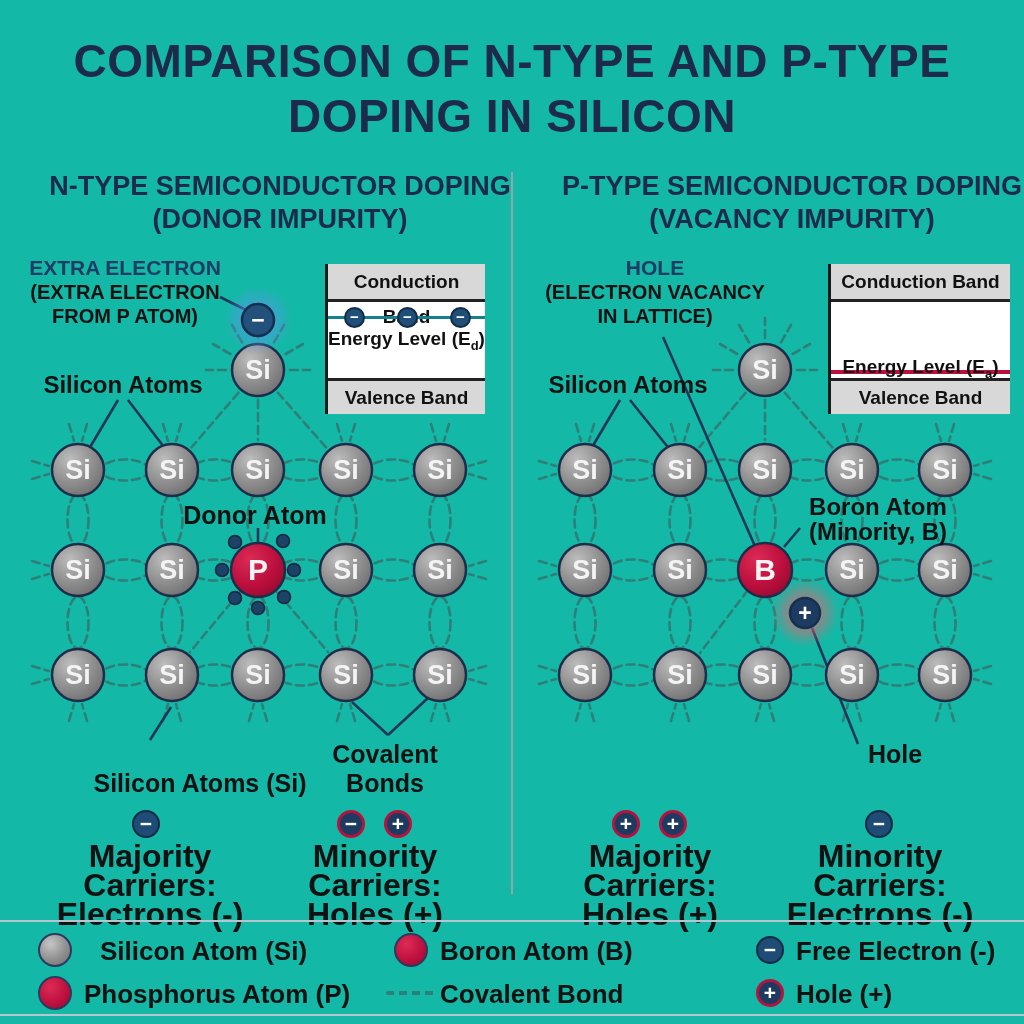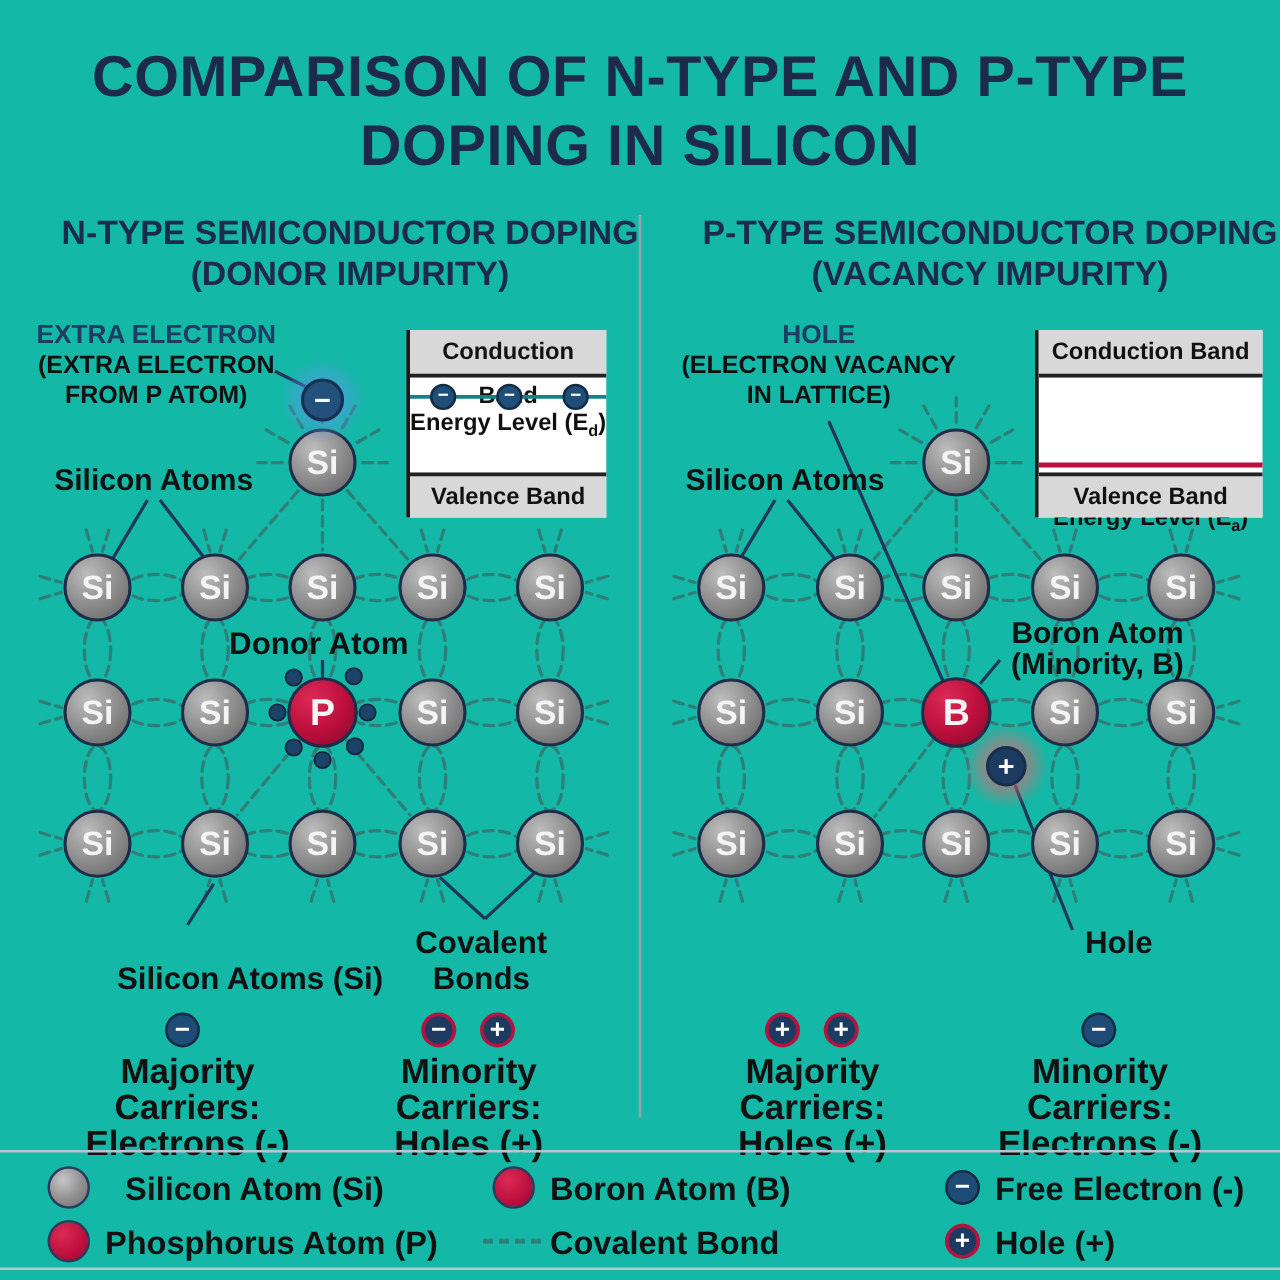--- a/index.html
+++ b/index.html
@@ -33,21 +33,21 @@
   .level-line.acceptor{bottom:4px;background:#bd0f3d;height:4px;}
   .energy-text{position:absolute;left:0;right:0;text-align:center;font-size:19px;color:#111;}
   .energy-text sub{font-size:13px;}
   .band-e{position:absolute;width:21px;height:21px;border-radius:50%;background:#1f4e78;border:2px solid #122c45;
           color:#fff;font-size:15px;line-height:16px;text-align:center;box-sizing:border-box;}
 
   
   .cc{position:absolute;width:28px;height:28px;border-radius:50%;background:#1e4c77;border:2px solid #122c45;
       color:#fff;font-size:21px;line-height:23px;text-align:center;box-sizing:border-box;}
   .cc.ring{border:3px solid #b5123f;background:#1d3b60;line-height:21px;}
-  .carrier-label{font-size:28px;line-height:29px;text-align:center;color:#111;}
+  .carrier-label{font-size:32px;line-height:29px;text-align:center;color:#111;}
 
   
   .lg-line{left:0;width:1024px;height:2px;background:#b9c5ce;}
   .lg-atom{position:absolute;width:34px;height:34px;border-radius:50%;border:2px solid #2c3a5e;box-sizing:border-box;}
   .lg-si{background:radial-gradient(circle at 35% 30%,#c6c6c6,#8f8f8f 55%,#707070);}
   .lg-red{background:radial-gradient(circle at 35% 30%,#dc2a55,#bd0f3d 60%,#930b30);}
   .lg-label{position:absolute;font-size:26px;line-height:30px;color:#111;}
   .lg-dash{position:absolute;width:50px;height:4px;border-radius:2px;
            background:repeating-linear-gradient(90deg,#2e7f78 0 8px,transparent 8px 13px);}
 </style>
@@ -371,21 +371,21 @@
 
     <div class="abs lbl ctr" style="left:258px;top:494px;width:216px;line-height:25px;">
       <div>Boron Atom</div>
       <div>(Minority, B)</div>
     </div>
 
     <div class="band-box" style="left:316px;width:182px;">
       <div class="band-bar top">Conduction Band</div>
       <div class="band-mid">
         <div class="level-line acceptor"></div>
-        <div class="energy-text" style="top:54px;margin-top:48px;">
+        <div class="energy-text" style="top:54px;">
           <span>Energy Level (E</span><sub>a</sub><span>)</span>
         </div>
       </div>
       <div class="band-bar bottom">Valence Band</div>
     </div>
 
     <div class="abs lbl ctr" style="left:333px;top:740px;width:100px;font-size:25px;">Hole</div>
 
     <span class="cc ring" style="left:100px;top:810px;">+</span>
     <span class="cc ring" style="left:147px;top:810px;">+</span>

